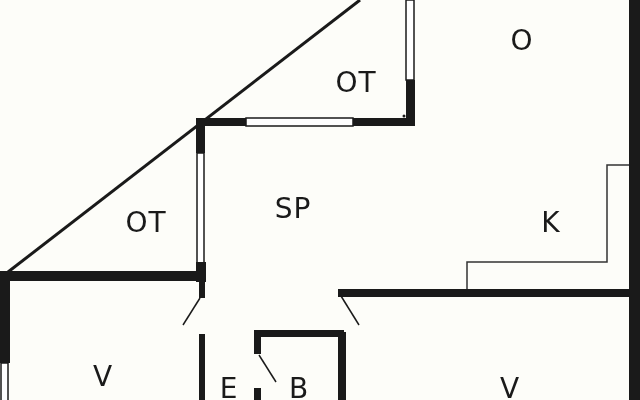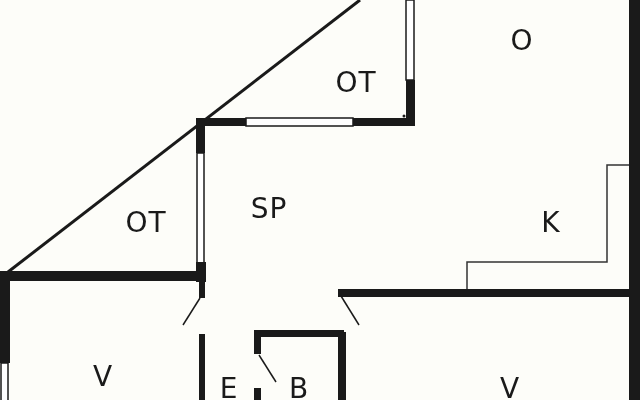--- a/index.html
+++ b/index.html
@@ -46,18 +46,18 @@
   <rect x="254" y="388" width="7" height="12" fill="#1a1a1a"></rect>
 
   <polyline points="467,289 467,262 607,262 607,165 629,165" fill="none" stroke="#333333" stroke-width="1.5"></polyline>
 
   <circle cx="404" cy="116" r="1.5" fill="#1a1a1a"></circle>
 </svg>
 
 <div class="room-label" style="left:522px; top:40px;">O</div>
 <div class="room-label" style="left:356px; top:82px;">OT</div>
 <div class="room-label" style="left:146px; top:222px;">OT</div>
-<div class="room-label" style="left:269px; top:208px;">SP</div>
+<div class="room-label" style="left:293px; top:208px;">SP</div>
 <div class="room-label" style="left:551px; top:222px;">K</div>
 <div class="room-label" style="left:103px; top:376px;">V</div>
 <div class="room-label" style="left:229px; top:388px;">E</div>
 <div class="room-label" style="left:299px; top:388px;">B</div>
 <div class="room-label" style="left:510px; top:388px;">V</div>
 
 </body></html>

